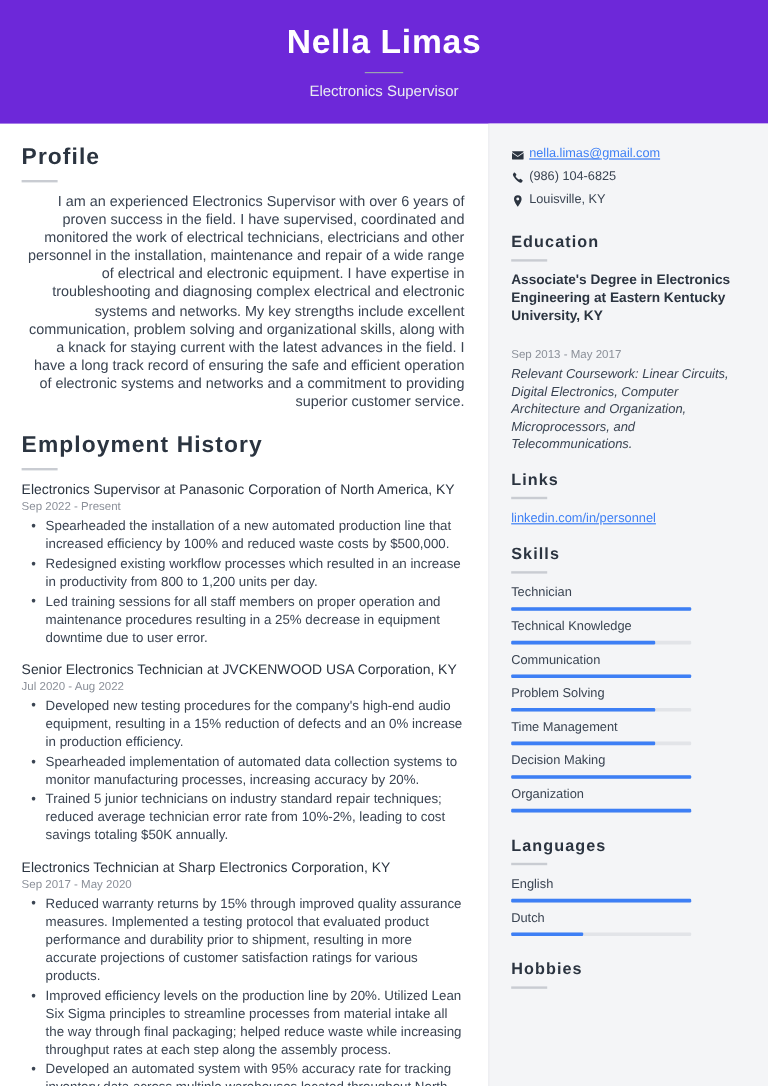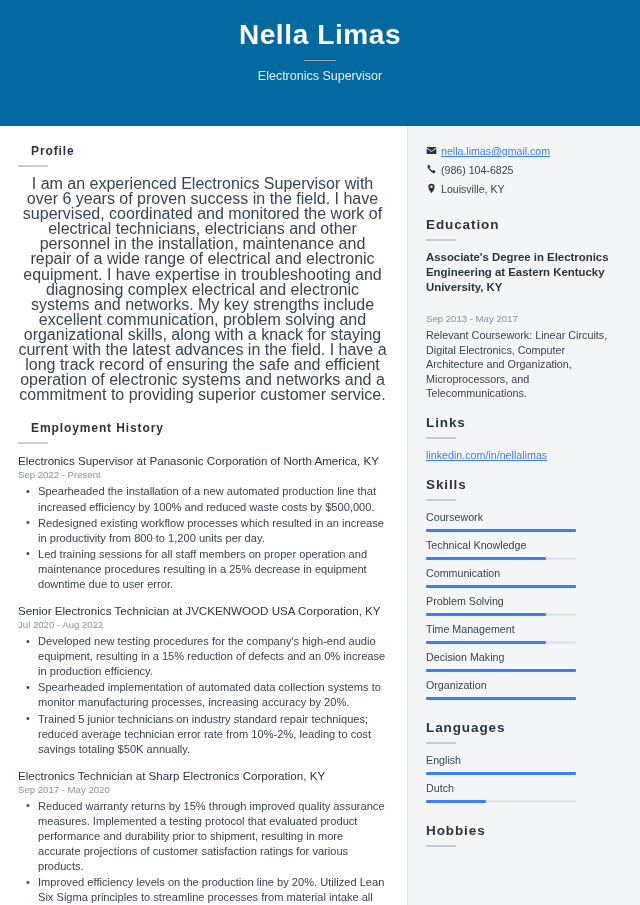--- a/index.html
+++ b/index.html
@@ -14,22 +14,22 @@
   .page {
     position: relative;
     width: 640px;
     height: 905px;
     overflow: hidden;
     background: #ffffff;
   }
 
   
   .header {
-    background: #0369a1;
-    height: 126px;
+    background: #6d28d9;
+    height: 103px;
     box-sizing: border-box;
     padding-top: 18px;
     text-align: center;
   }
   .header-name {
     color: #ffffff;
     font-size: 28px;
     font-weight: bold;
     letter-spacing: 0.6px;
     line-height: 34px;
@@ -66,35 +66,35 @@
     padding: 18px 22px 0 18px;
     overflow: hidden;
   }
 
   
   .section-head {
     color: #2b3440;
     font-weight: bold;
     letter-spacing: 0.9px;
   }
-  .main .section-head { font-size: 12px; margin-left: 13px; }
+  .main .section-head { font-size: 19px; }
   .sidebar .section-head { font-size: 13.5px; }
   .head-rule {
     width: 30px;
     height: 2px;
     background: #c9ccd2;
     margin: 7px 0 9px 0;
   }
 
   
   .profile-text {
     color: #3a4452;
-    font-size: 16px;
+    font-size: 12px;
     line-height: 15.1px;
-    text-align: center;
+    text-align: right;
   }
   .section-gap { height: 19px; }
 
   .job { margin-bottom: 11px; }
   .job-title {
     color: #2b3440;
     font-size: 11.6px;
     font-weight: normal;
     line-height: 15px;
   }
@@ -121,21 +121,21 @@
     position: absolute;
     left: -12px;
     top: -0.5px;
     color: #3a4452;
     font-size: 11px;
   }
 
   
   .contact-row {
     display: flex;
-    align-items: flex-start;
+    align-items: center;
     margin-bottom: 4px;
   }
   .contact-ico {
     width: 15px;
     flex: 0 0 15px;
     color: #2b3440;
     font-size: 10px;
     line-height: 15px;
     text-align: left;
     padding-top: 1px;
@@ -161,20 +161,21 @@
     color: #8b9099;
     font-size: 9.6px;
     line-height: 14px;
     margin-top: 17px;
   }
   .edu-desc {
     color: #3a4452;
     font-size: 10.8px;
     line-height: 14.6px;
     margin-top: 2px;
+    font-style: italic;
   }
 
   .link-item {
     color: #3d7ff5;
     font-size: 10.7px;
     line-height: 15px;
     text-decoration: underline;
   }
 
   
@@ -298,32 +299,32 @@
         <div class="edu-dates">Sep 2013 - May 2017</div>
         <div class="edu-desc">Relevant Coursework: Linear Circuits, Digital Electronics, Computer Architecture and Organization, Microprocessors, and Telecommunications.</div>
       </div>
 
       <div style="height:14px"></div>
 
       <div>
         <div class="section-head">Links</div>
         <div class="head-rule"></div>
         <div id="links-container">
-            <div class="link-item">linkedin.com/in/nellalimas</div>
+            <div class="link-item">linkedin.com/in/personnel</div>
           </div>
       </div>
 
       <div style="height:14px"></div>
 
       <div>
         <div class="section-head">Skills</div>
         <div class="head-rule"></div>
         <div id="skills-container">
             <div class="rated">
-              <div class="rated-label">Coursework</div>
+              <div class="rated-label">Technician</div>
               <div class="bar-track">
                 <div class="bar-fill" style="width: 100%;"></div>
               </div>
             </div>
             <div class="rated">
               <div class="rated-label">Technical Knowledge</div>
               <div class="bar-track">
                 <div class="bar-fill" style="width: 80%;"></div>
               </div>
             </div>

